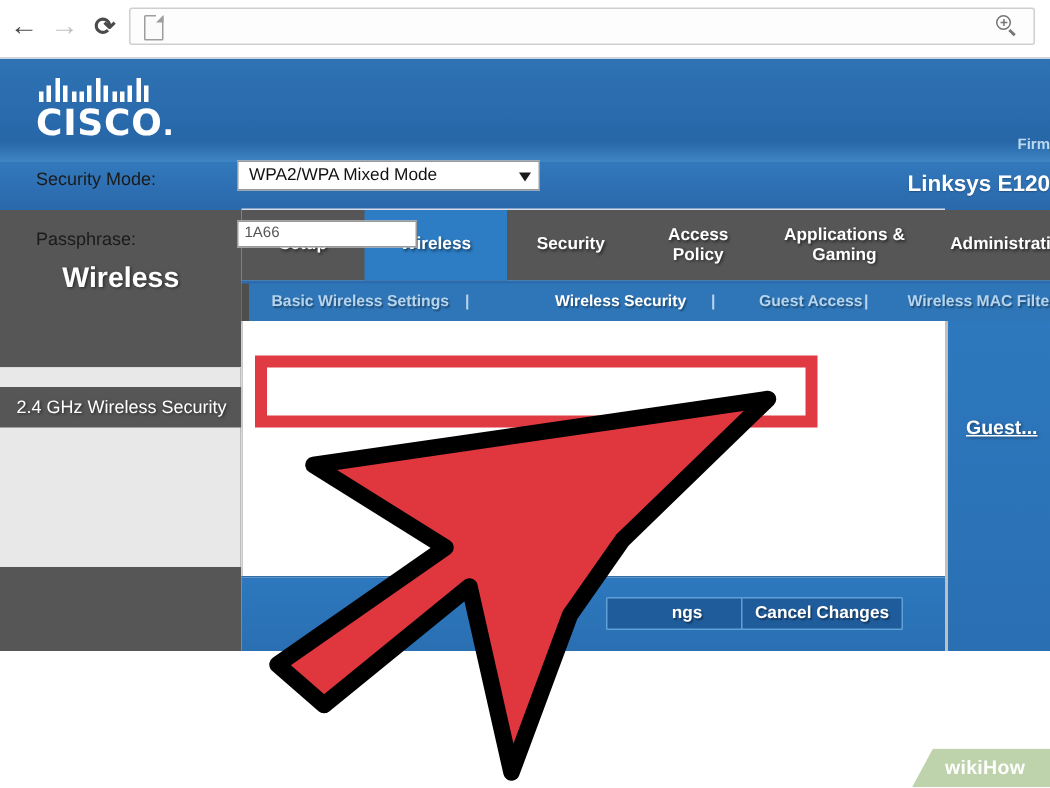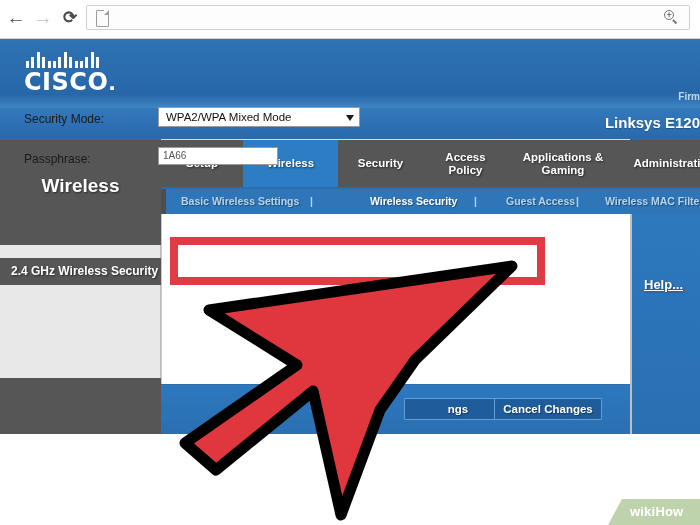--- a/index.html
+++ b/index.html
@@ -265,21 +265,21 @@
   #section-header {
     position: absolute;
     left: 0; top: 219px;
     width: 161px; height: 27px;
     background: #565656;
   }
   #section-header-text {
     position: absolute;
     left: 11px; top: 6px;
     font-size: 12px;
-    font-weight: bold;
+    font-weight: normal;
     color: #ffffff;
     white-space: nowrap;
     text-shadow: 1px 1px 2px rgba(0,0,0,0.5);
   }
   #left-col-footer {
     position: absolute;
     left: 0; top: 339px;
     width: 161px; height: 56px;
     background: #565656;
   }
@@ -543,21 +543,21 @@
     <div id="security-select-arrow"></div>
   </div>
 
   <div class="form-label" id="passphrase-label">Passphrase:</div>
 
   <div id="passphrase-input">
     <div id="passphrase-value">1A66</div>
   </div>
 
   <div id="help-panel">
-    <div id="help-link">Help...</div>
+    <div id="help-link">Guest...</div>
   </div>
 
   <div id="button-bar">
     <div class="router-btn" id="save-btn">ngs</div>
     <div class="router-btn" id="cancel-btn">Cancel Changes</div>
   </div>
 </div>
 
 <div id="highlight-box"></div>
 

